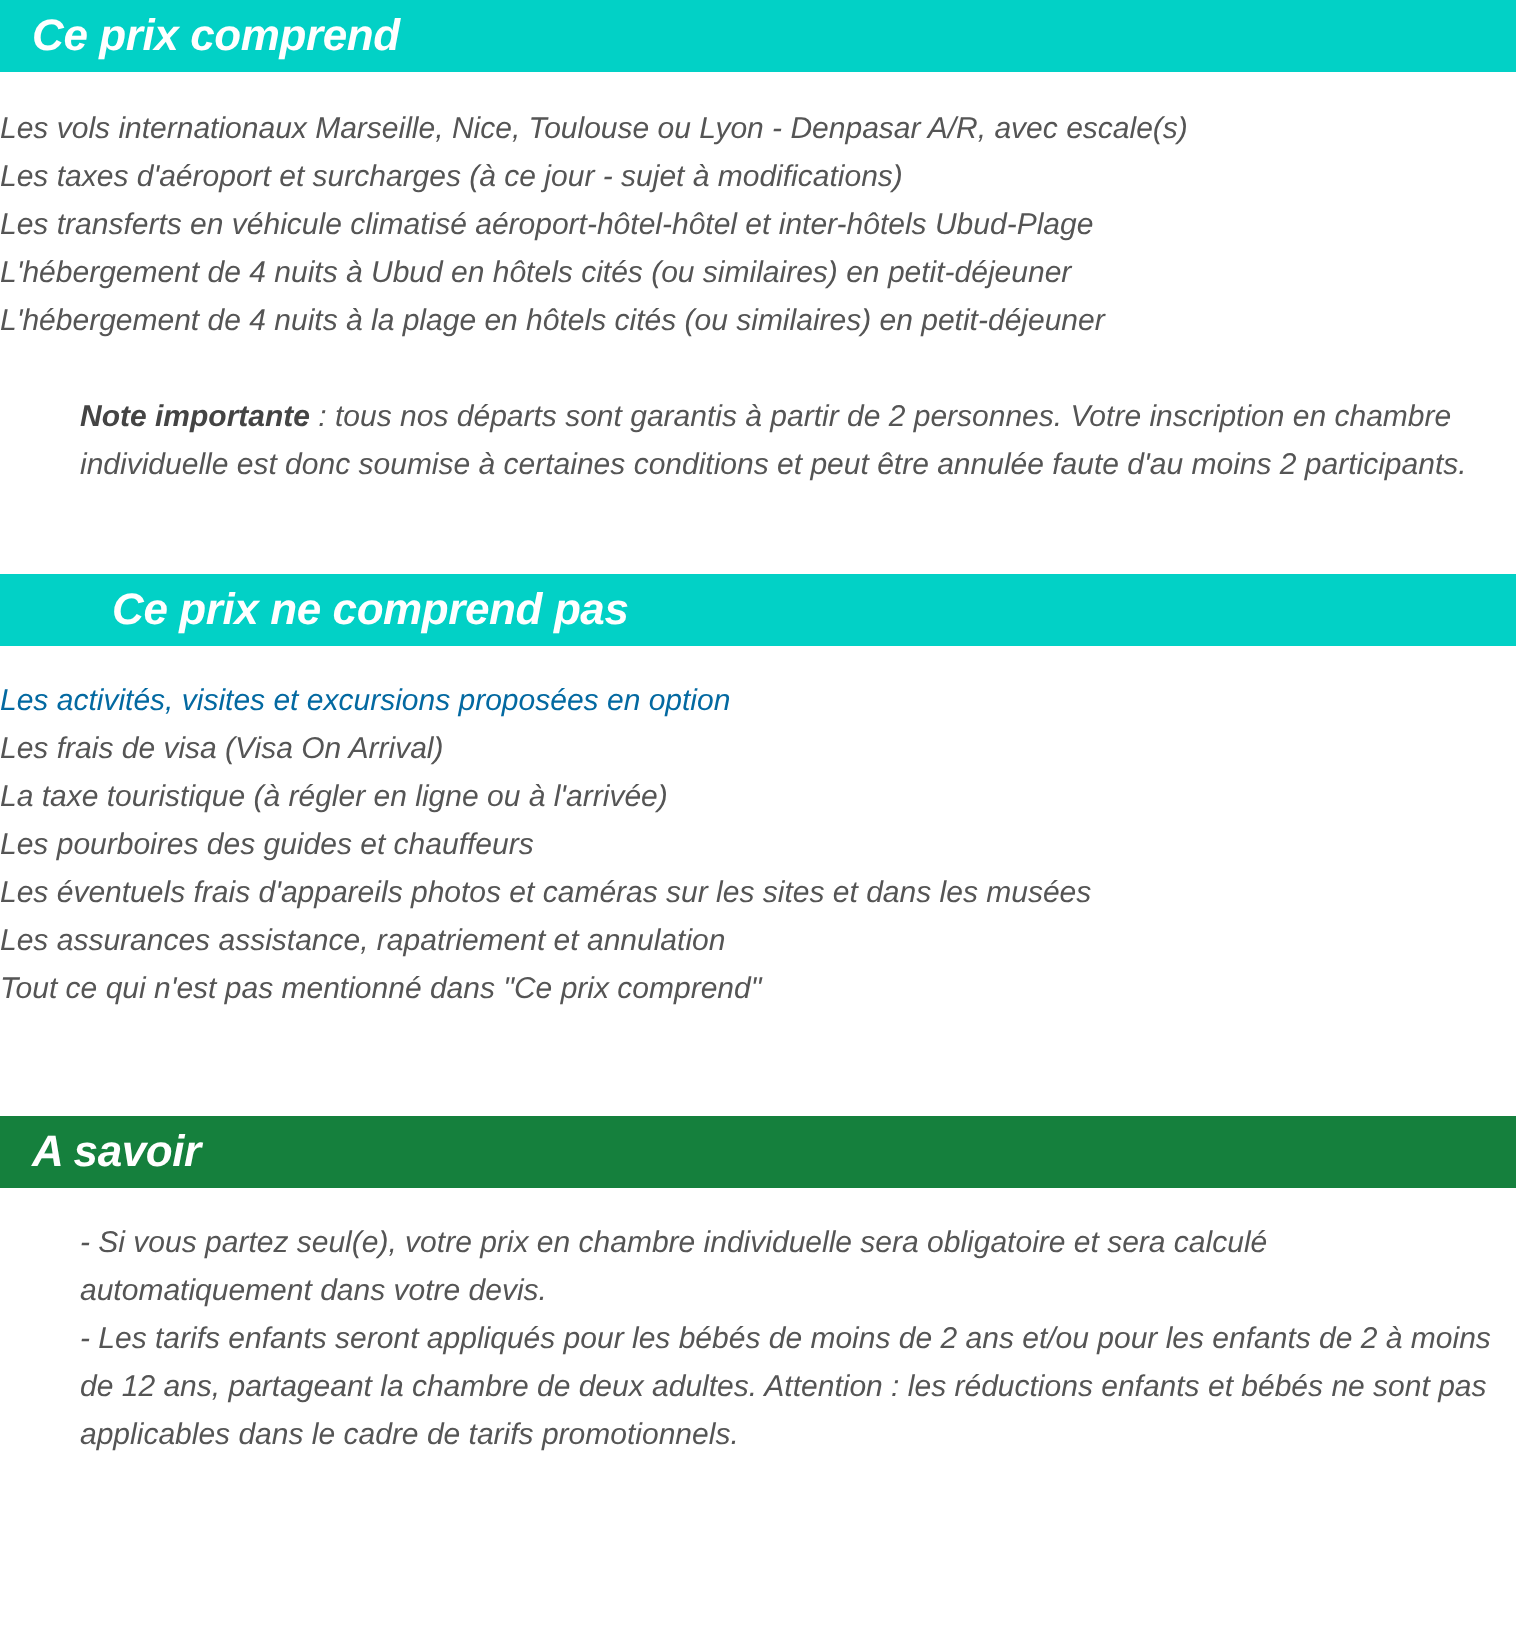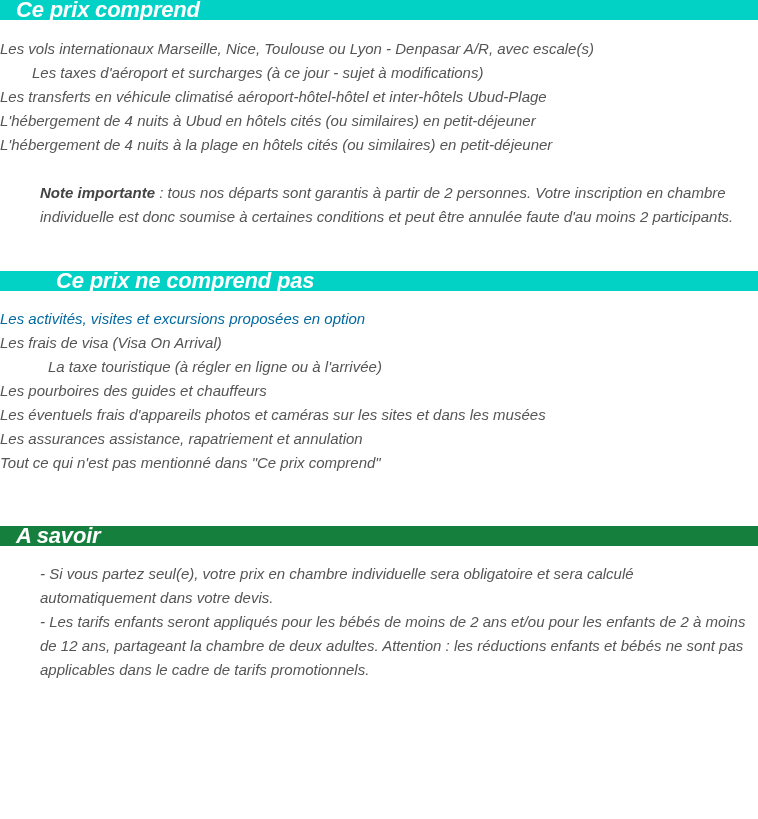--- a/index.html
+++ b/index.html
@@ -19,21 +19,21 @@
   .page {
     position: relative;
     width: 758px;
     height: 819px;
     background: #ffffff;
   }
 
   
   .section-bar {
     background: #02d1c6;
-    height: 20px;
+    height: 36px;
     display: flex;
     align-items: center;
     padding: 0;
     box-sizing: border-box;
   }
   .section-bar .section-title {
     font-family: "Liberation Sans", sans-serif;
     font-style: italic;
     font-weight: bold;
     font-size: 22px;
@@ -90,42 +90,42 @@
 <div class="page">
 
   <div class="section-bar bar-top-1" style="background: rgb(2, 209, 198);">
     <div class="section-title" style="color: rgb(255, 255, 255);">Ce prix comprend</div>
   </div>
 
   <div class="gap-after-bar-1"></div>
 
   <div class="section-body">
     <div class="line" style="color: rgb(85, 85, 85);">Les vols internationaux Marseille, Nice, Toulouse ou Lyon  - Denpasar  A/R, avec escale(s)</div>
-    <div class="line" style="color: rgb(85, 85, 85); margin-left: 32px;">Les taxes d'aéroport et surcharges (à ce jour - sujet à modifications)</div>
+    <div class="line" style="color: rgb(85, 85, 85);">Les taxes d'aéroport et surcharges (à ce jour - sujet à modifications)</div>
     <div class="line" style="color: rgb(85, 85, 85);">Les transferts en véhicule climatisé aéroport-hôtel-hôtel et inter-hôtels Ubud-Plage</div>
     <div class="line" style="color: rgb(85, 85, 85);">L'hébergement de 4 nuits à Ubud en hôtels cités (ou similaires) en petit-déjeuner</div>
     <div class="line" style="color: rgb(85, 85, 85);">L'hébergement de 4 nuits à la plage en hôtels cités (ou similaires) en petit-déjeuner</div>
 
     <div class="gap-before-note"></div>
 
     <div class="para" style="color: rgb(85, 85, 85);"><span class="strong">Note importante</span><span> : tous nos départs sont garantis à partir de 2 personnes. Votre inscription en chambre individuelle est donc soumise à certaines conditions et peut être annulée faute d'au moins 2 participants.</span></div>
   </div>
 
   <div class="gap-after-note"></div>
 
   <div class="section-bar bar-top-2" style="background: rgb(2, 209, 198);">
     <div class="section-title" style="color: rgb(255, 255, 255);">Ce prix ne comprend pas</div>
   </div>
 
   <div class="gap-after-bar-2"></div>
 
   <div class="section-body">
     <div class="line" style="color: #0369a1;">Les activités, visites et excursions proposées en option</div>
     <div class="line" style="color: rgb(85, 85, 85);">Les frais de visa (Visa On Arrival)</div>
-    <div class="line" style="color: rgb(85, 85, 85); padding-left: 48px;">La taxe touristique (à régler en ligne ou à l'arrivée)</div>
+    <div class="line" style="color: rgb(85, 85, 85);">La taxe touristique (à régler en ligne ou à l'arrivée)</div>
     <div class="line" style="color: rgb(85, 85, 85);">Les pourboires des guides et chauffeurs</div>
     <div class="line" style="color: rgb(85, 85, 85);">Les éventuels frais d'appareils photos et caméras sur les sites et dans les musées</div>
     <div class="line" style="color: rgb(85, 85, 85);">Les assurances assistance, rapatriement et annulation</div>
     <div class="line" style="color: rgb(85, 85, 85);">Tout ce qui n'est pas mentionné dans "Ce prix comprend"</div>
   </div>
 
   <div class="gap-after-list-2"></div>
 
   <div class="section-bar bar-top-3" style="background: #15803d;">
     <div class="section-title" style="color: rgb(255, 255, 255);">A savoir</div>

